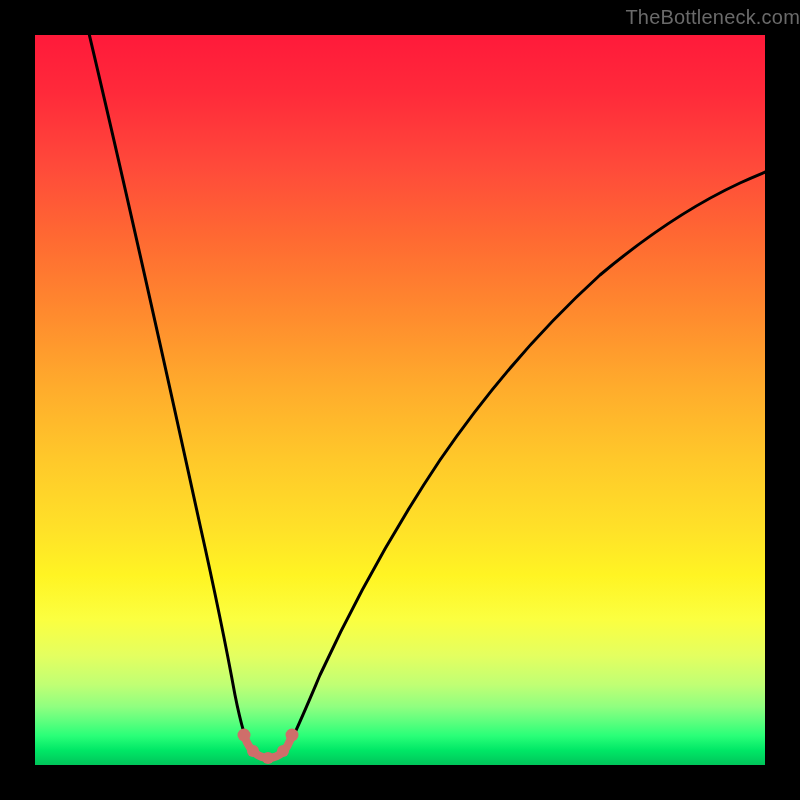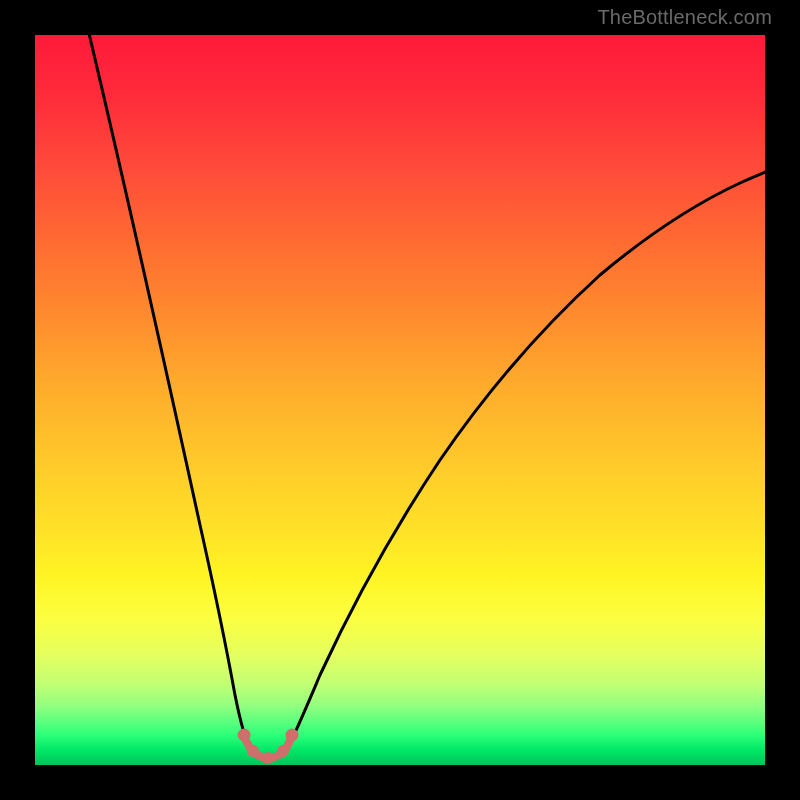--- a/index.html
+++ b/index.html
@@ -46,21 +46,21 @@
       #90ff80 92%,
       #5eff7e 94%,
       #2aff78 96%,
       #00e766 98%,
       #00c45a 100%
     );
   }
   .watermark {
     position: absolute;
     top: 6px;
-    right: 28px;
+    right: 0;
     color: #6a6a6a;
     font-size: 20px;
     letter-spacing: 0.2px;
     user-select: none;
   }
   svg.curve {
     position: absolute;
     left: 0; top: 0;
     width: 100%;
     height: 100%;

